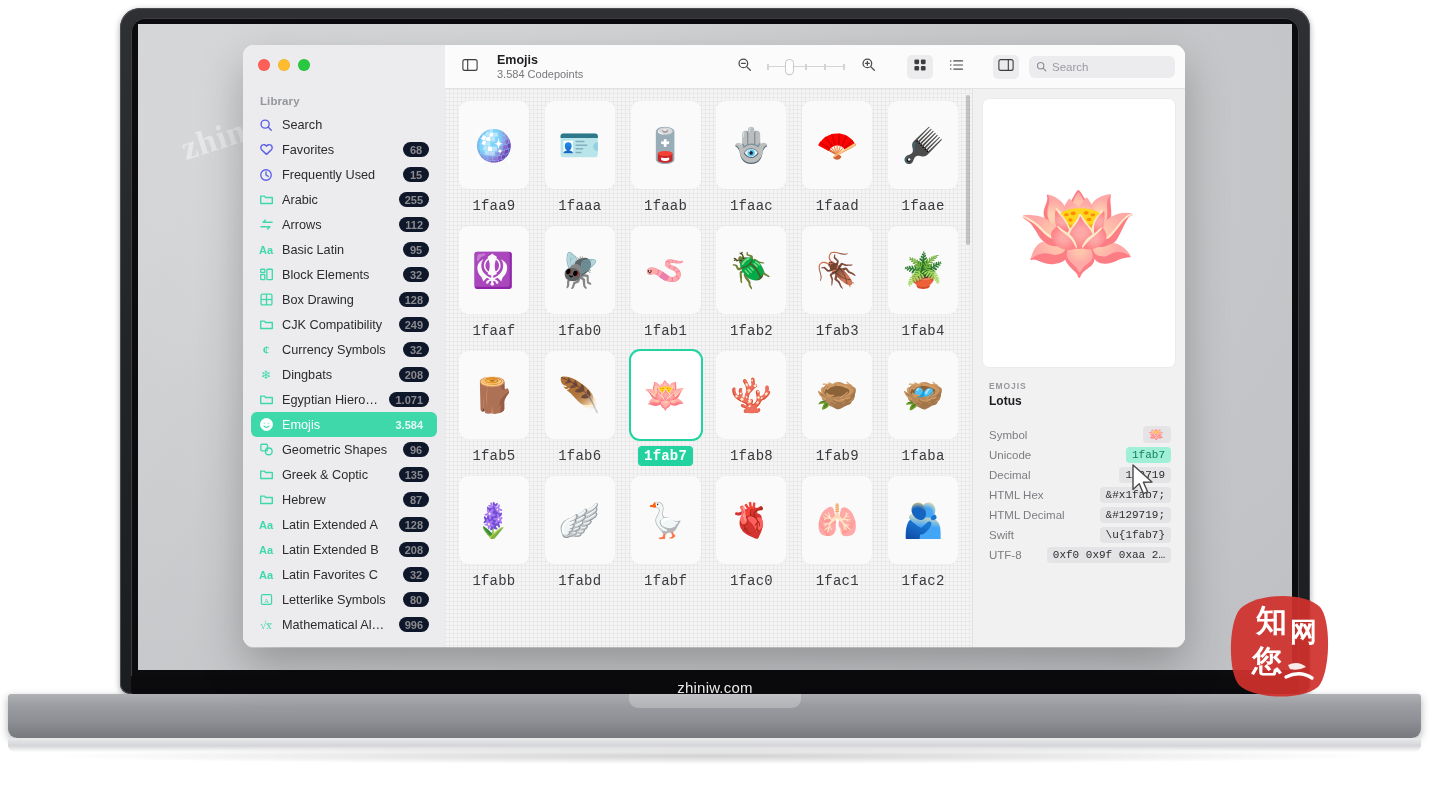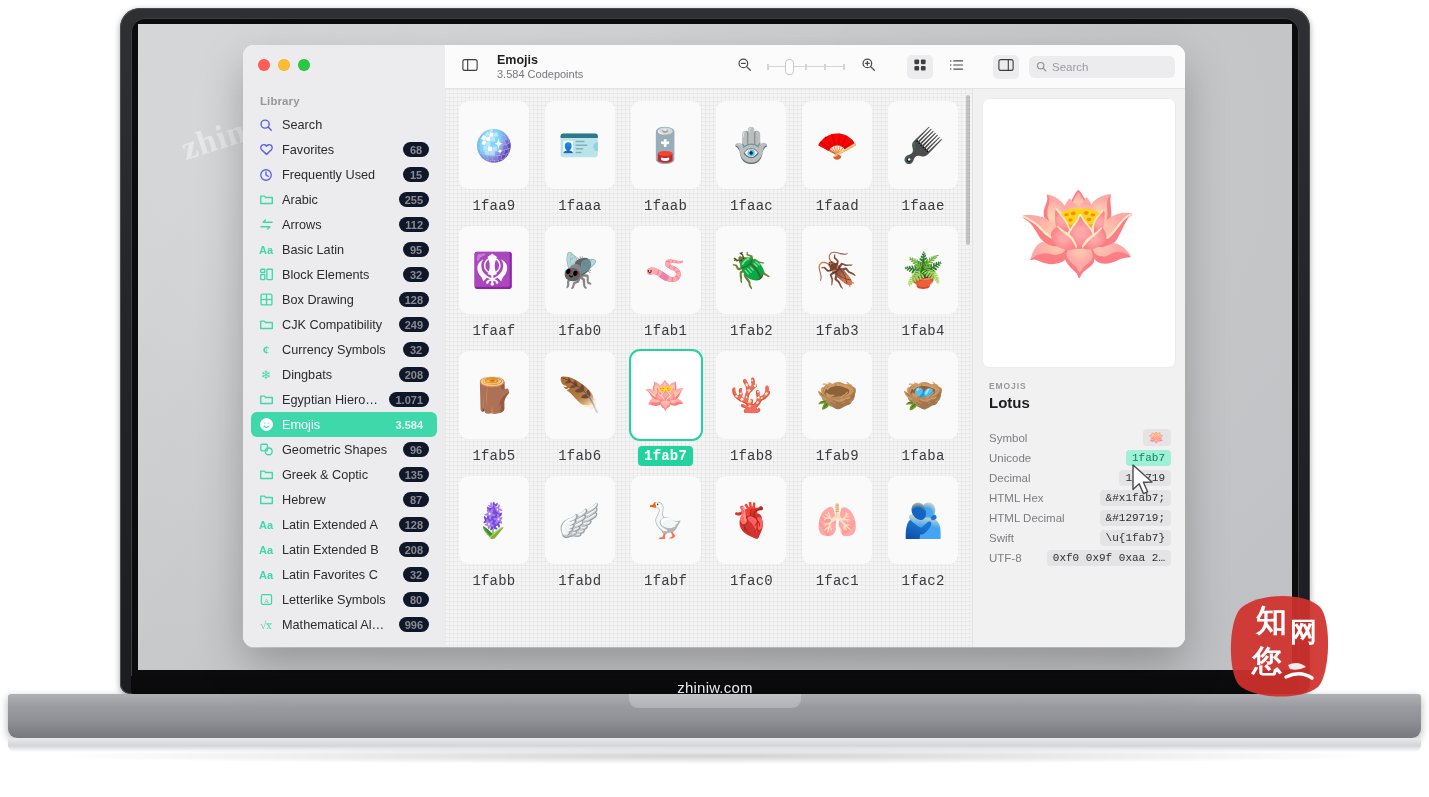--- a/index.html
+++ b/index.html
@@ -207,21 +207,21 @@
   }
   .preview{
     height:268px;flex:0 0 268px;margin:10px 10px 0 10px;
     background:#ffffff;border-radius:6px;
     display:flex;align-items:center;justify-content:center;
     box-shadow:0 0 0 .5px rgba(0,0,0,.05);
   }
   .preview .pgly{font-size:98px;line-height:1;}
   .det-head{padding:14px 16px 2px 16px;}
   .det-cat{font-size:8.5px;color:#98999d;font-weight:700;letter-spacing:.9px;}
-  .det-name{font-size:15px;font-weight:700;color:#1c1d20;margin-top:3px;}
+  .det-name{font-size:12px;font-weight:700;color:#1c1d20;margin-top:3px;}
   .det-rows{padding:16px 14px 8px 16px;display:flex;flex-direction:column;gap:4px;}
   .det-row{display:flex;align-items:center;gap:6px;}
   .det-key{font-size:11.5px;color:#7c7d81;flex:1;white-space:nowrap;}
   .det-val{
     font-family:"Liberation Mono",monospace;font-size:11px;color:#2c2d30;
     background:#e4e4e6;border-radius:4px;padding:2px 6px;
     white-space:nowrap;overflow:hidden;text-overflow:ellipsis;max-width:132px;
   }
   .det-val.sym{font-family:"Liberation Sans",sans-serif;font-size:13px;padding:1px 6px;}
   .det-val.hl{background:#9ff0d6;color:#0e7f5e;}

